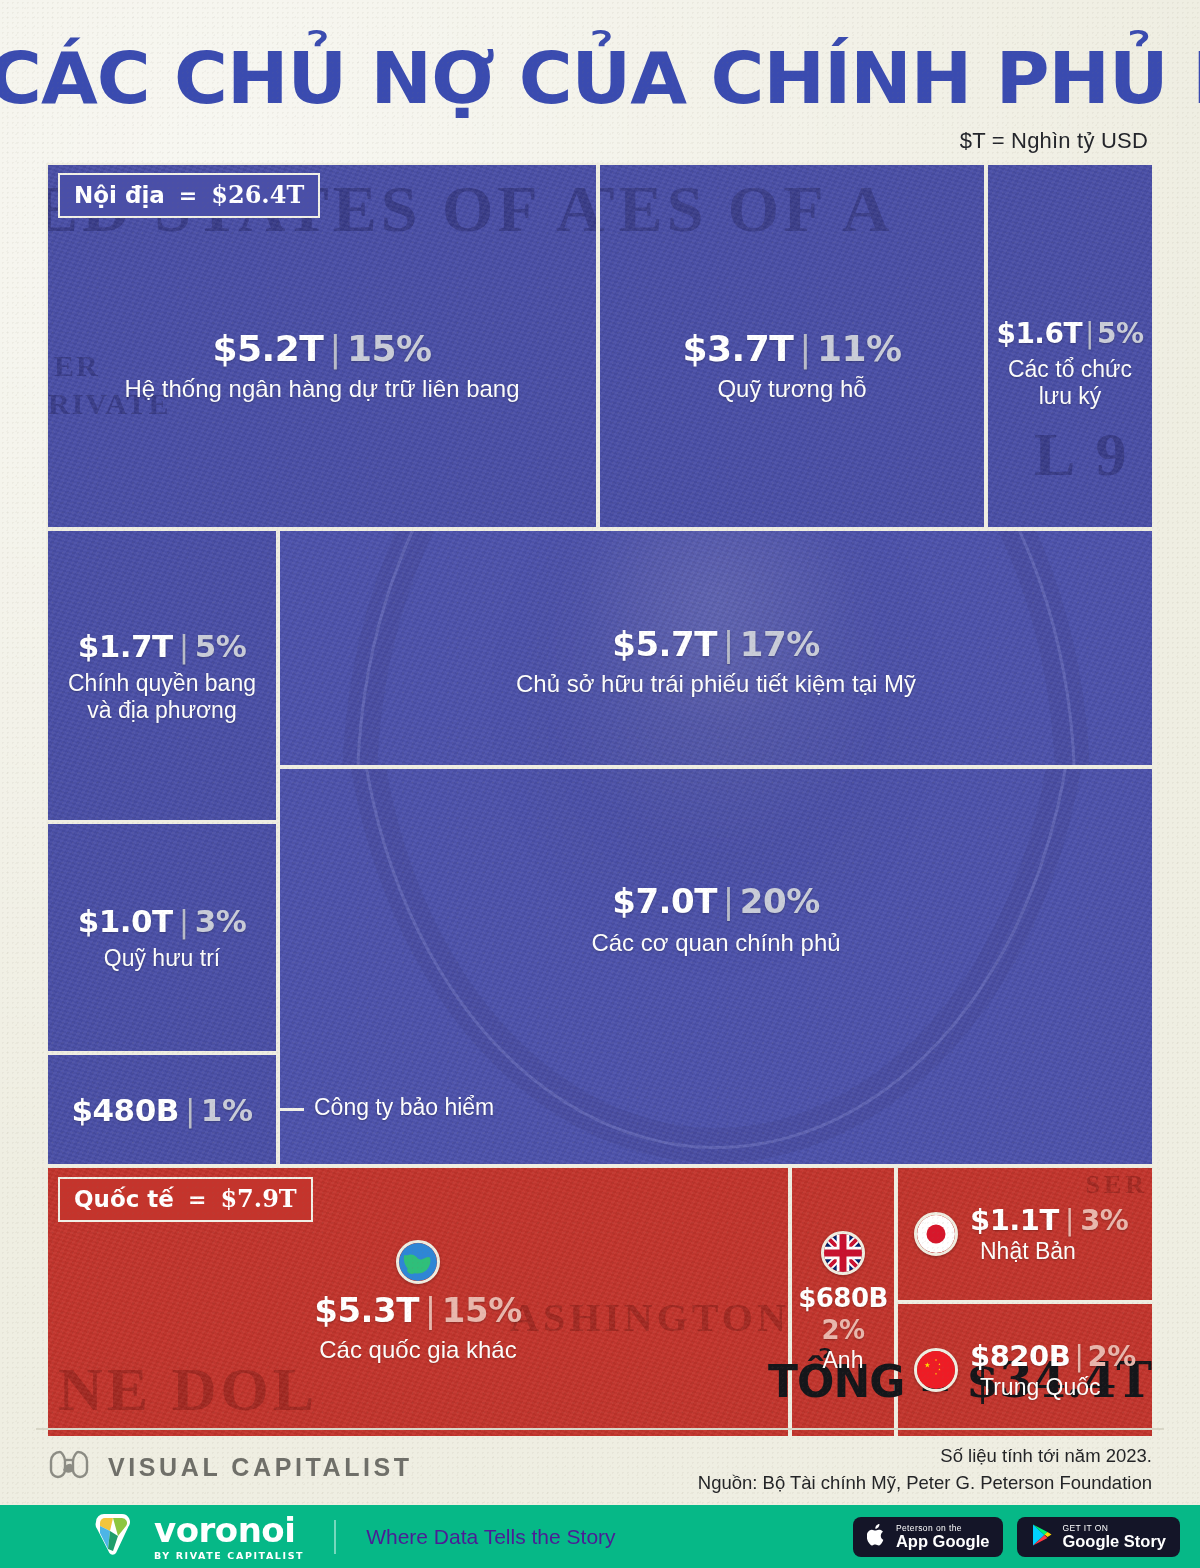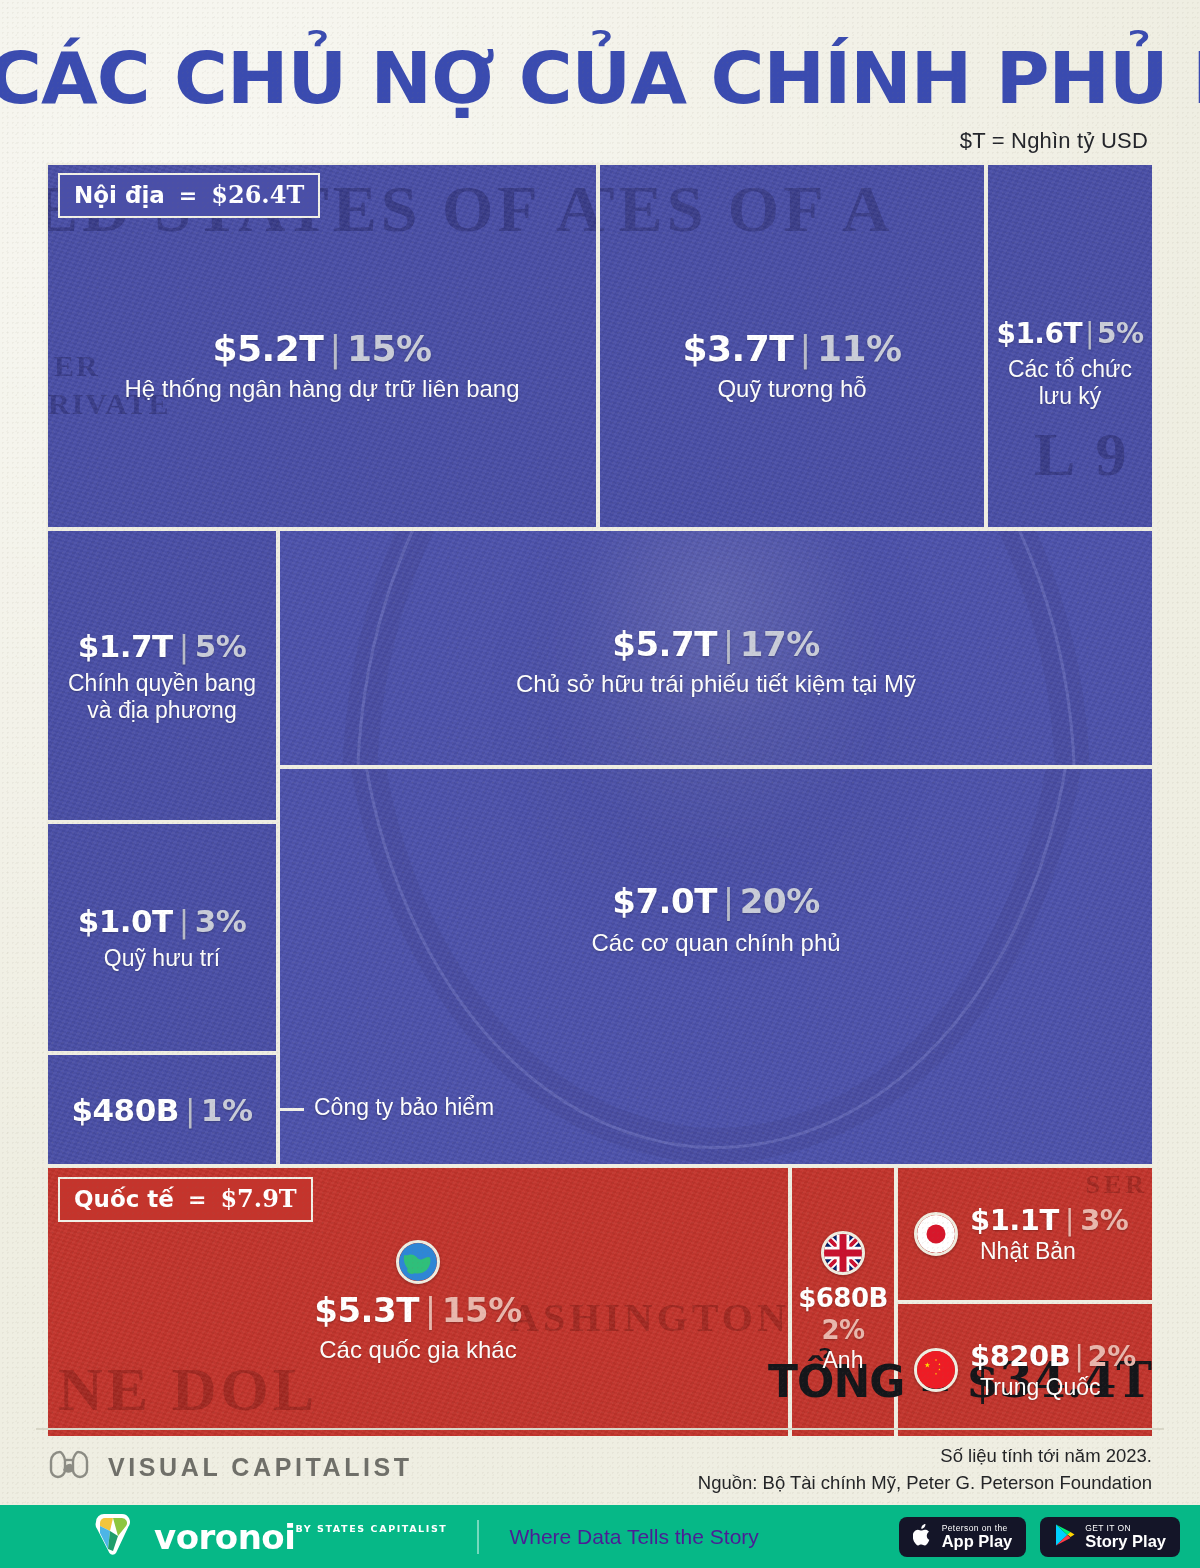--- a/index.html
+++ b/index.html
@@ -372,50 +372,50 @@
     <div class="vbar-left">
       <span>
         <svg width="50" height="50" viewBox="0 0 50 50" aria-hidden="true">
           <path d="M8 12a8 8 0 0 1 8-8h18a8 8 0 0 1 6.5 12.6L28 43a4 4 0 0 1-6.6 0L9.4 19.5A8 8 0 0 1 8 12z" fill="#ffffff"></path>
           <path d="M12 13a5 5 0 0 1 5-5h8l-3 13-10-5z" fill="#f2c53d"></path>
           <path d="M25 8h9a5 5 0 0 1 4 8l-8 10-5-18z" fill="#8dc63f"></path>
           <path d="M12 16l10 5-2 18-8-16z" fill="#4db5e6"></path>
           <path d="M22 21l8 5-5 15-5-2z" fill="#1f9d6b"></path>
         </svg>
       </span>
-      <span style="display:flex; flex-direction:row;">
+      <span style="display:flex; flex-direction:column;">
         <span class="vor-word">voronoi</span>
-        <span class="vor-sub">BY STATES CAPITALIST</span>
+        <span class="vor-sub">BY RIVATE CAPITALIST</span>
       </span>
     </div>
     <span class="vbar-sep"></span>
     <span class="vbar-tag">Where Data Tells the Story</span>
 
     <div class="stores">
       <div class="store">
         <span>
           <svg width="20" height="24" viewBox="0 0 20 24" aria-hidden="true">
             <path d="M13.8 12.6c0-2.6 2.1-3.8 2.2-3.9-1.2-1.8-3.1-2-3.8-2-1.6-.2-3.1.9-3.9.9s-2.1-.9-3.4-.9C3.2 6.8 1.5 7.8.6 9.5c-1.8 3.1-.5 7.8 1.3 10.3.9 1.3 1.9 2.7 3.2 2.6 1.3-.1 1.8-.8 3.3-.8s2 .8 3.4.8 2.3-1.3 3.1-2.6c1-1.5 1.4-2.9 1.4-3-.1 0-2.6-1-2.5-4.2zM11.4 4.2c.7-.9 1.2-2.1 1-3.3-1 0-2.3.7-3 1.6-.6.8-1.2 2-1.1 3.2 1.1.1 2.3-.6 3.1-1.5z" fill="#fff"></path>
           </svg>
         </span>
         <span style="display:flex; flex-direction:column;">
           <span class="s1">Peterson on the</span>
-          <span class="s2">App Play</span>
+          <span class="s2">App Google</span>
         </span>
       </div>
       <div class="store">
         <span>
           <svg width="22" height="24" viewBox="0 0 22 24" aria-hidden="true">
             <path d="M2 1.5v21l11.5-10.5z" fill="#00d0ff"></path>
             <path d="M2 1.5l14.5 7.6-3 2.9z" fill="#00f076"></path>
             <path d="M2 22.5l14.5-7.6-3-2.9z" fill="#ff3a44"></path>
             <path d="M16.5 9.1l4 2.4-4 2.4-3-2.4z" fill="#ffd500"></path>
           </svg>
         </span>
         <span style="display:flex; flex-direction:column;">
           <span class="s1">GET IT ON</span>
-          <span class="s2">Story Play</span>
+          <span class="s2">Google Story</span>
         </span>
       </div>
     </div>
   </div>
 
 </div>
 
 </body></html>

